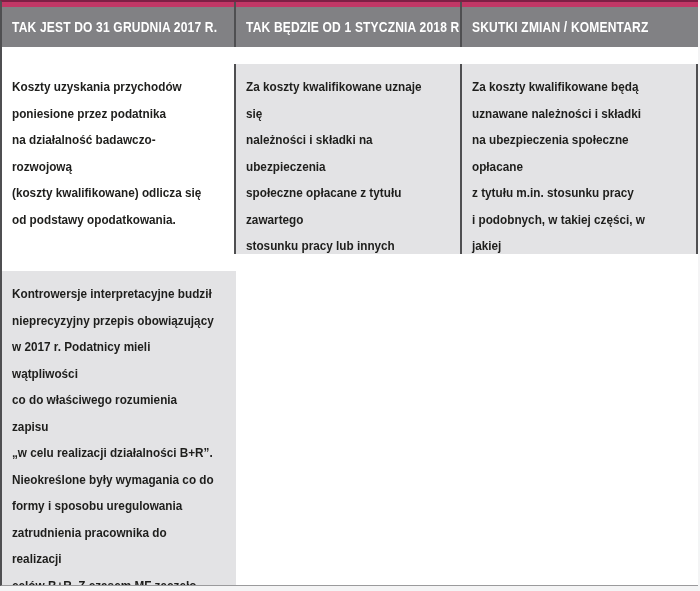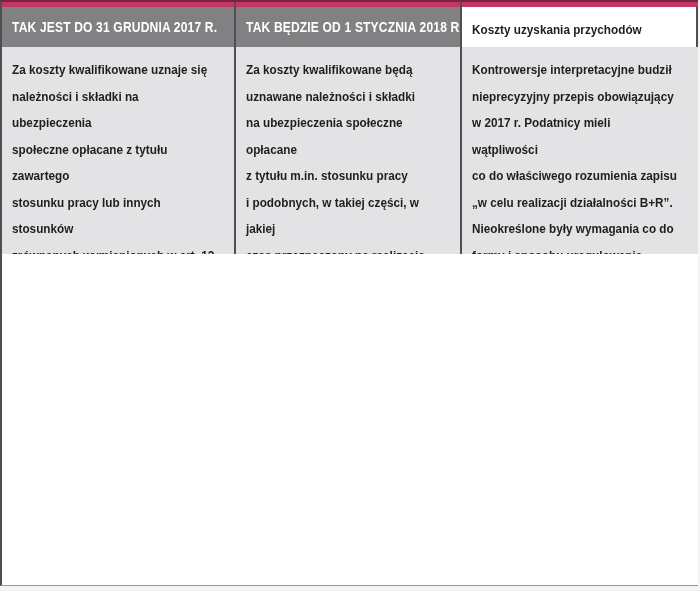--- a/index.html
+++ b/index.html
@@ -42,21 +42,21 @@
   }
   .th-text{
     color:var(--header-text);
     font-size:14px;
     font-weight:700;
     letter-spacing:0.2px;
     white-space:nowrap;
     transform:scaleX(0.86);
     transform-origin:0 50%;
   }
-  .td{padding:10px 19px 0 10px;}
+  .td{padding:10px 19px 0 10px;margin-top:17px;}
   .row-alt{background:var(--row-alt-bg);}
   .cell-text{
     color:var(--text);
     font-size:13.5px;
     font-weight:700;
     line-height:26.5px;
     letter-spacing:0px;
     white-space:pre-line;
     transform:scaleX(0.87);
     transform-origin:0 0;
@@ -71,20 +71,23 @@
 
     <div class="cell accent v-rule"></div>
     <div class="cell accent v-rule"></div>
     <div class="cell accent"></div>
 
     <div class="cell th v-rule">
       <span class="th-text">TAK JEST DO 31 GRUDNIA 2017 R.</span>
     </div>
     <div class="cell th v-rule">
       <span class="th-text">TAK BĘDZIE OD 1 STYCZNIA 2018 R.</span>
+    </div>
+    <div class="cell th">
+      <span class="th-text">SKUTKI ZMIAN / KOMENTARZ</span>
     </div>
 
     <div class="cell td v-rule">
       <div class="cell-text">Koszty uzyskania przychodów
 poniesione przez podatnika
 na działalność badawczo-rozwojową
 (koszty kwalifikowane) odlicza się
 od podstawy opodatkowania.</div>
     </div>
 

